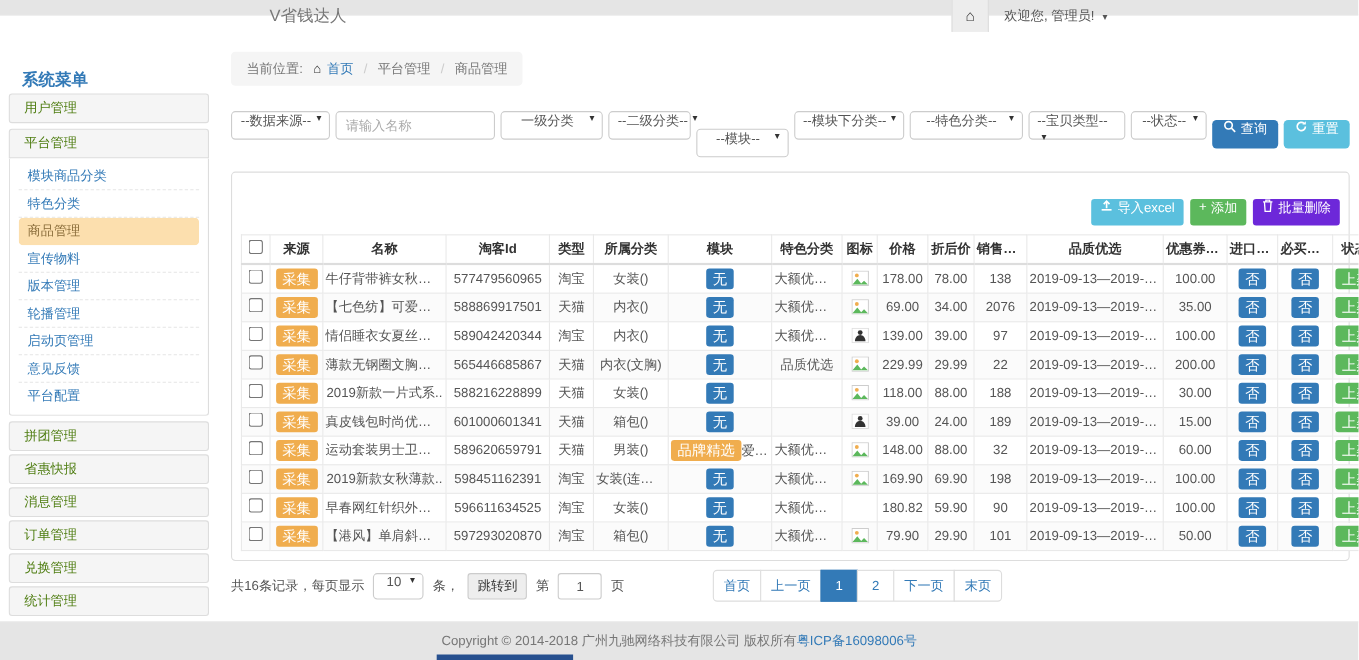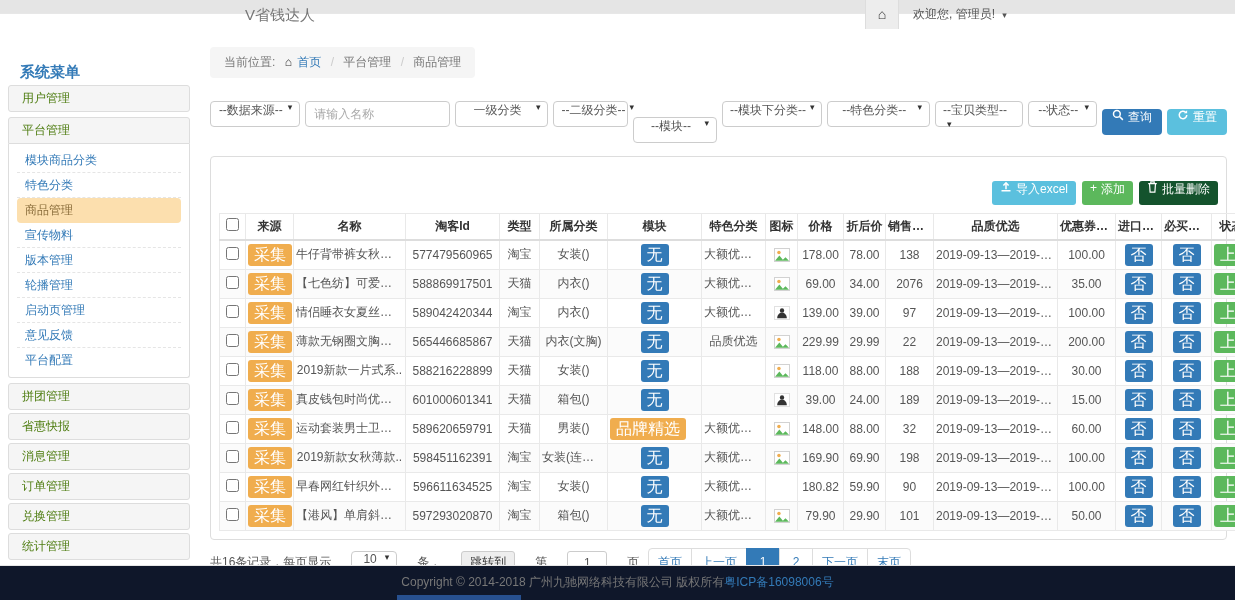--- a/index.html
+++ b/index.html
@@ -42,48 +42,48 @@
   .sel { height:26px; border:1px solid #ccc; border-radius:4px; background:#fff; display:flex;
     align-items:flex-start; padding:0 7px; color:#555; cursor:pointer; }
   .sel .sel-label { flex:1; text-align:center; white-space:nowrap; }
   .sel .caret-glyph { font-size:9px; color:#333; margin-left:4px; }
   .txt-input { height:26px; border:1px solid #ccc; border-radius:4px; padding:0 8px; color:#555; width:145px;
     font-family:inherit; font-size:12px; }
   .txt-input::placeholder { color:#aaa; }
   .btn { height:26px; border:none; border-radius:4px; color:#fff; font-size:12px; padding:0 10px;
     display:inline-flex; align-items:flex-start; gap:4px; cursor:pointer; white-space:nowrap; font-family:inherit;margin-top:16px; }
   .btn-primary { background:#337ab7; } .btn-info { background:#5bc0de; }
-  .btn-success { background:#5cb85c; } .btn-danger-light { background:#14532d; }
+  .btn-success { background:#5cb85c; } .btn-danger-light { background:#6d28d9; }
   
   .panel { border:1px solid #ddd; border-radius:4px; margin-top:13px; padding:8px; background:#fff; }
   .toolbar { display:flex; justify-content:flex-end; gap:6px; margin-bottom:8px; }
   .toolbar .btn { height:24px; padding:0 8px; border-radius:3px; }
   table { width:100%; border-collapse:collapse; table-layout:fixed; font-size:12px; }
   th,td { border:1px solid #e9e9e9; text-align:center; padding:3px 2px; height:26px;
     overflow:hidden; white-space:nowrap; text-overflow:ellipsis; }
   th { color:#333; font-weight:bold; border-bottom:2px solid #ddd; }
   tbody tr:nth-child(even) { background:#fbfbfb; }
-  .badge { display:inline-block; padding:3px 6px; border-radius:3px; color:#fff; font-size:16px; line-height:1; }
+  .badge { display:inline-block; padding:3px 6px; border-radius:3px; color:#fff; font-size:13px; line-height:1; }
   .badge-warning { background:#f0ad4e; } .badge-primary { background:#337ab7; } .badge-success { background:#5cb85c; }
   .cell-img svg { vertical-align:middle; }
   
-  .pagination-row { position:relative; margin-top:8px; height:30px; display:flex; align-items:center; gap:20px; color:#555; }
+  .pagination-row { position:relative; margin-top:8px; height:30px; display:flex; align-items:center; gap:8px; color:#555; }
   .per-page { width:46px; height:24px; }
   .jump-btn { height:24px; background:#eee; border:1px solid #ccc; border-radius:3px; padding:0 8px;
     color:#333; cursor:pointer; font-family:inherit; font-size:12px; }
   .page-input { width:40px; height:24px; border:1px solid #ccc; border-radius:3px; text-align:center;
     font-family:inherit; font-size:12px; color:#555; }
   .pager { position:absolute; left:438px; top:0; display:flex; }
   .pg { min-width:34px; padding:0 9px; height:29px; line-height:27px; border:1px solid #ddd; color:#337ab7;
     background:#fff; text-align:center; cursor:pointer; margin-left:-1px; }
   .pg:first-child { border-radius:4px 0 0 4px; margin-left:0; }
   .pg:last-child { border-radius:0 4px 4px 0; }
   .pg.active { background:#337ab7; color:#fff; border-color:#337ab7; }
   
-  .footer { position:absolute; left:0; right:0; top:565px; height:35px; background:#0f172a;
+  .footer { position:absolute; left:0; right:0; top:565px; height:35px; background:#e5e5e5;
     border-top:1px solid #e7e7e7; text-align:center; line-height:33px; color:#777; z-index:5; }
   .footer .icp-link { color:#337ab7; cursor:pointer; }
   .blue-strip { position:absolute; left:397px; top:595px; width:124px; height:5px; background:#27508f; z-index:6; }
 </style>
 </head>
 <body>
 
 <header class="topbar">
   <div class="brand">V省钱达人</div>
   <div class="topbar-right">

